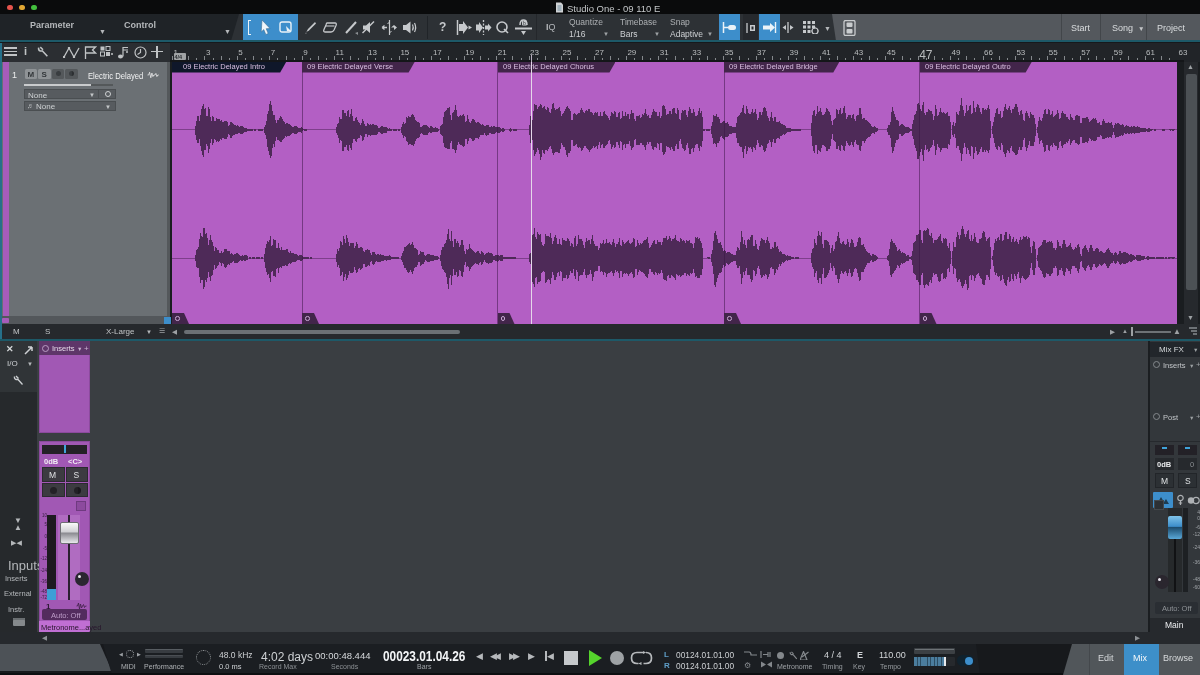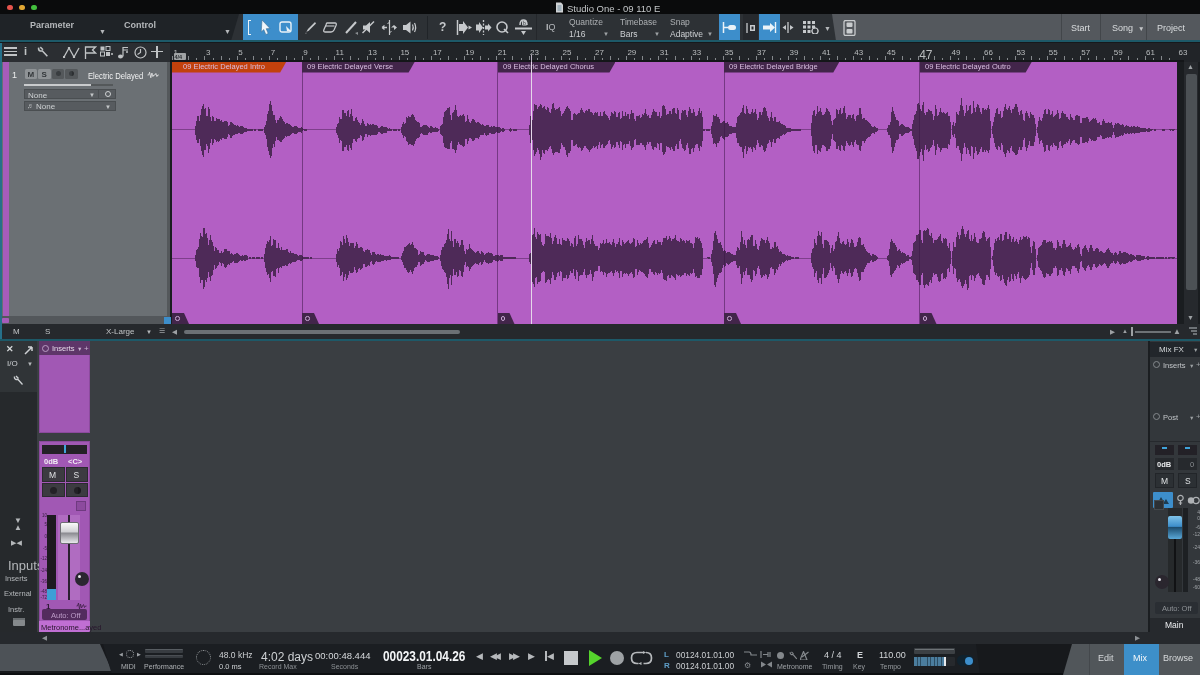--- a/index.html
+++ b/index.html
@@ -381,21 +381,21 @@
     <div class="ab" style="left:0;top:67px;width:1005px;height:1px;background:rgba(62,25,72,0.45);"></div>
     <div class="ab" style="left:0;top:195.5px;width:1005px;height:1px;background:rgba(62,25,72,0.45);"></div>
     <svg width="1005" height="262" viewBox="0 0 1005 262" style="position:absolute;left:0;top:0" shape-rendering="crispEdges">
           <polygon points="0,67.6 1,67.6 2,67.6 3,67.6 4,67.6 5,67.6 6,67.6 7,67.6 8,67.6 9,67.6 10,67.6 11,67.6 12,67.6 13,67.6 14,67.6 15,67.6 16,67.6 17,67.6 18,67.6 19,67.6 20,67.6 21,67.6 22,67.6 23,67.6 24,60.2 25,57.2 26,51.7 27,55.6 28,63.1 29,44.1 30,50.4 31,38.4 32,45.7 33,48.3 34,44.7 35,62.5 36,44.8 37,45.7 38,48.8 39,61.2 40,56.9 41,51.1 42,59.2 43,59.5 44,57.6 45,55.3 46,58.8 47,55.0 48,58.7 49,59.0 50,57.8 51,61.7 52,58.6 53,58.7 54,59.4 55,58.0 56,62.7 57,65.4 58,60.6 59,60.0 60,60.2 61,62.6 62,62.2 63,64.0 64,62.7 65,64.4 66,62.2 67,66.3 68,63.8 69,64.0 70,63.4 71,64.9 72,65.4 73,67.1 74,64.3 75,67.0 76,67.6 77,67.3 78,66.3 79,67.6 80,67.3 81,67.6 82,67.6 83,66.6 84,67.5 85,67.6 86,67.6 87,67.0 88,67.0 89,67.6 90,66.8 91,67.6 92,67.6 93,62.2 94,64.5 95,54.3 96,50.3 97,48.4 98,35.2 99,42.9 100,43.2 101,53.8 102,53.2 103,53.5 104,62.7 105,59.4 106,56.0 107,59.3 108,53.7 109,54.9 110,55.2 111,59.7 112,58.5 113,62.4 114,62.5 115,59.5 116,62.9 117,61.4 118,63.1 119,63.6 120,64.2 121,65.2 122,65.0 123,63.3 124,64.5 125,63.7 126,66.1 127,66.1 128,66.4 129,64.8 130,65.5 131,67.4 132,67.6 133,66.3 134,66.9 135,67.6 136,67.6 137,67.6 138,67.6 139,67.5 140,67.6 141,67.6 142,67.6 143,67.6 144,67.6 145,67.6 146,67.6 147,67.6 148,67.6 149,67.6 150,67.6 151,67.6 152,67.6 153,67.6 154,67.6 155,67.6 156,67.6 157,67.6 158,67.6 159,67.6 160,67.6 161,67.6 162,67.6 163,67.6 164,67.6 165,62.1 166,62.7 167,58.9 168,51.4 169,62.3 170,51.0 171,44.8 172,51.5 173,50.5 174,51.8 175,55.3 176,43.2 177,53.2 178,56.3 179,47.0 180,47.9 181,59.1 182,58.7 183,59.3 184,52.3 185,57.1 186,59.0 187,61.0 188,60.2 189,64.9 190,58.1 191,56.8 192,60.4 193,62.7 194,65.4 195,62.4 196,59.1 197,65.4 198,61.1 199,63.2 200,63.2 201,61.0 202,63.1 203,62.2 204,63.4 205,63.6 206,65.3 207,66.6 208,65.3 209,64.2 210,63.9 211,65.1 212,65.3 213,65.4 214,64.8 215,65.5 216,67.3 217,66.5 218,66.2 219,67.2 220,67.6 221,67.6 222,66.8 223,67.6 224,66.1 225,67.6 226,67.5 227,66.8 228,67.6 229,67.6 230,62.1 231,62.0 232,58.7 233,65.8 234,55.5 235,55.0 236,56.6 237,51.1 238,58.2 239,52.1 240,54.3 241,50.7 242,54.3 243,56.2 244,59.7 245,58.0 246,61.5 247,58.6 248,63.7 249,65.5 250,63.8 251,63.7 252,62.4 253,62.7 254,63.0 255,63.6 256,63.8 257,66.9 258,64.3 259,64.2 260,64.7 261,66.0 262,65.9 263,65.4 264,65.6 265,65.7 266,66.9 267,67.6 268,67.6 269,60.1 270,65.7 271,58.3 272,51.8 273,48.8 274,48.8 275,47.2 276,45.6 277,46.7 278,44.2 279,61.9 280,54.0 281,48.6 282,51.8 283,43.9 284,42.2 285,52.6 286,56.2 287,54.7 288,52.4 289,54.0 290,53.5 291,52.3 292,52.6 293,55.6 294,64.7 295,53.1 296,53.5 297,59.8 298,60.2 299,60.9 300,56.7 301,56.4 302,57.7 303,59.3 304,61.1 305,60.1 306,59.6 307,59.9 308,62.5 309,62.3 310,63.8 311,60.8 312,64.8 313,64.0 314,63.4 315,62.1 316,63.2 317,63.7 318,66.6 319,63.0 320,65.7 321,63.4 322,64.7 323,63.3 324,65.9 325,64.9 326,64.2 327,65.0 328,65.6 329,67.1 330,66.5 331,65.3 332,67.0 333,67.6 334,67.6 335,67.6 336,67.6 337,67.6 338,66.8 339,66.0 340,67.5 341,67.6 342,66.9 343,67.4 344,67.3 345,67.6 346,67.6 347,67.6 348,67.6 349,67.6 350,67.6 351,67.6 352,67.6 353,67.6 354,67.6 355,67.6 356,67.6 357,67.6 358,57.7 359,50.2 360,53.4 361,61.9 362,37.3 363,47.5 364,38.1 365,48.5 366,45.0 367,45.1 368,42.1 369,41.1 370,44.0 371,47.3 372,42.5 373,46.5 374,47.8 375,47.4 376,43.4 377,49.5 378,50.7 379,50.9 380,43.6 381,40.8 382,41.9 383,49.2 384,47.0 385,48.0 386,45.4 387,47.1 388,43.7 389,54.1 390,53.4 391,50.8 392,51.2 393,47.5 394,46.6 395,42.6 396,44.8 397,48.0 398,45.1 399,52.8 400,63.1 401,53.5 402,50.9 403,51.5 404,53.4 405,53.4 406,51.3 407,50.9 408,50.6 409,45.2 410,45.9 411,49.3 412,50.8 413,51.6 414,46.6 415,49.8 416,47.9 417,45.7 418,49.1 419,50.4 420,50.4 421,52.3 422,52.9 423,48.6 424,51.8 425,49.5 426,50.2 427,57.1 428,51.2 429,49.3 430,57.9 431,50.6 432,49.1 433,49.8 434,53.8 435,53.0 436,55.4 437,57.3 438,59.0 439,49.4 440,49.7 441,51.5 442,51.5 443,46.3 444,54.3 445,56.3 446,53.3 447,48.4 448,51.7 449,62.3 450,49.4 451,49.6 452,58.4 453,49.3 454,50.2 455,57.2 456,46.6 457,57.7 458,56.4 459,48.6 460,48.4 461,53.0 462,49.5 463,64.3 464,54.2 465,53.1 466,54.7 467,52.7 468,53.7 469,57.4 470,52.2 471,52.6 472,54.2 473,47.6 474,46.8 475,57.1 476,52.0 477,54.9 478,57.1 479,55.7 480,50.8 481,49.0 482,45.9 483,52.4 484,48.6 485,50.5 486,57.2 487,51.3 488,48.4 489,62.4 490,45.4 491,43.5 492,43.1 493,44.8 494,48.9 495,56.1 496,47.3 497,57.2 498,41.9 499,56.1 500,47.6 501,47.1 502,44.0 503,47.5 504,54.1 505,49.9 506,42.9 507,52.2 508,62.1 509,54.6 510,46.9 511,49.2 512,48.8 513,46.4 514,49.4 515,55.7 516,53.8 517,45.2 518,44.8 519,49.2 520,52.2 521,48.9 522,45.1 523,54.5 524,53.5 525,54.9 526,50.9 527,47.6 528,45.2 529,56.3 530,42.8 531,67.1 532,66.4 533,67.6 534,67.6 535,66.9 536,67.6 537,67.3 538,67.6 539,67.6 540,60.2 541,59.0 542,46.7 543,62.1 544,46.0 545,56.7 546,53.9 547,56.7 548,57.0 549,63.9 550,58.9 551,61.3 552,56.1 553,60.9 554,61.5 555,60.2 556,60.4 557,63.3 558,64.6 559,63.7 560,65.0 561,64.3 562,65.5 563,64.9 564,65.3 565,56.2 566,54.3 567,53.1 568,52.1 569,50.3 570,49.3 571,43.8 572,41.4 573,60.5 574,44.0 575,45.0 576,49.6 577,52.9 578,50.8 579,52.4 580,47.4 581,47.2 582,54.8 583,45.7 584,49.2 585,55.8 586,59.3 587,52.2 588,48.7 589,51.9 590,53.6 591,47.3 592,45.0 593,44.3 594,46.7 595,51.8 596,56.9 597,55.5 598,63.0 599,47.5 600,52.6 601,58.5 602,59.1 603,50.3 604,59.3 605,59.8 606,60.4 607,59.0 608,58.9 609,63.8 610,60.5 611,64.3 612,62.3 613,63.4 614,65.0 615,66.1 616,65.6 617,65.9 618,65.7 619,66.9 620,66.4 621,67.6 622,66.7 623,67.4 624,66.4 625,67.1 626,67.5 627,67.1 628,67.0 629,67.6 630,67.6 631,67.6 632,67.6 633,67.6 634,67.6 635,67.6 636,67.6 637,67.6 638,67.6 639,67.6 640,54.2 641,51.6 642,47.2 643,47.9 644,60.8 645,43.3 646,45.2 647,54.3 648,44.4 649,48.2 650,52.0 651,53.4 652,53.1 653,50.7 654,48.8 655,43.7 656,49.9 657,47.8 658,51.3 659,53.7 660,64.2 661,62.0 662,54.4 663,60.2 664,51.3 665,43.4 666,52.0 667,52.5 668,43.0 669,48.4 670,55.4 671,46.9 672,45.3 673,43.6 674,57.4 675,56.6 676,53.0 677,54.0 678,51.5 679,54.7 680,57.9 681,49.2 682,55.0 683,59.5 684,57.8 685,49.4 686,56.2 687,49.3 688,43.0 689,48.2 690,55.5 691,59.1 692,53.0 693,58.5 694,56.9 695,58.5 696,60.1 697,60.5 698,61.7 699,63.1 700,64.6 701,65.5 702,64.5 703,64.4 704,66.2 705,65.4 706,67.6 707,67.6 708,67.6 709,67.6 710,67.6 711,67.6 712,67.6 713,67.6 714,67.6 715,67.6 716,63.5 717,62.3 718,64.0 719,56.6 720,43.1 721,47.0 722,51.1 723,52.8 724,57.2 725,59.0 726,56.6 727,61.9 728,65.4 729,61.4 730,62.4 731,61.9 732,64.2 733,63.9 734,65.7 735,65.3 736,64.4 737,65.9 738,66.6 739,67.4 740,65.9 741,58.8 742,58.0 743,48.8 744,54.3 745,44.3 746,40.7 747,41.8 748,44.4 749,49.0 750,48.0 751,38.6 752,41.3 753,60.9 754,45.7 755,53.2 756,47.9 757,46.1 758,50.0 759,48.7 760,49.5 761,54.2 762,62.1 763,45.0 764,41.2 765,51.9 766,55.7 767,50.2 768,48.9 769,43.4 770,55.5 771,46.6 772,54.1 773,48.8 774,55.2 775,46.3 776,53.9 777,55.1 778,52.1 779,67.6 780,67.6 781,57.7 782,62.9 783,64.7 784,57.0 785,43.1 786,60.6 787,46.0 788,51.3 789,34.6 790,38.3 791,50.2 792,45.6 793,61.1 794,40.8 795,45.5 796,52.6 797,43.6 798,44.5 799,41.0 800,62.9 801,40.0 802,37.1 803,54.2 804,45.5 805,45.1 806,39.6 807,46.1 808,46.3 809,53.4 810,49.8 811,41.5 812,50.7 813,46.0 814,48.0 815,48.6 816,43.8 817,43.1 818,51.1 819,67.6 820,67.6 821,60.9 822,58.9 823,51.3 824,51.3 825,42.5 826,49.6 827,53.7 828,49.5 829,49.1 830,62.1 831,47.6 832,49.6 833,40.7 834,44.1 835,49.2 836,47.0 837,45.5 838,41.9 839,54.1 840,47.3 841,46.9 842,47.5 843,42.8 844,42.0 845,42.5 846,46.9 847,52.1 848,53.2 849,45.0 850,51.2 851,52.7 852,62.4 853,56.0 854,47.0 855,51.4 856,51.4 857,56.6 858,55.6 859,45.1 860,58.2 861,48.0 862,56.9 863,55.6 864,67.6 865,67.6 866,63.0 867,55.6 868,54.3 869,62.4 870,55.6 871,55.8 872,48.8 873,48.0 874,46.6 875,57.5 876,47.7 877,46.5 878,49.5 879,57.3 880,47.5 881,50.7 882,58.4 883,50.2 884,54.9 885,48.5 886,48.3 887,54.7 888,58.6 889,53.6 890,48.8 891,48.3 892,53.3 893,51.4 894,52.1 895,57.2 896,52.6 897,62.1 898,54.9 899,50.2 900,59.5 901,52.0 902,62.7 903,53.8 904,53.3 905,52.1 906,54.2 907,53.8 908,53.7 909,67.6 910,55.4 911,56.8 912,55.6 913,55.8 914,56.1 915,54.3 916,54.9 917,58.5 918,62.0 919,56.9 920,58.7 921,55.6 922,57.3 923,56.4 924,55.6 925,59.9 926,62.2 927,60.6 928,59.4 929,65.8 930,59.6 931,58.3 932,56.6 933,61.1 934,60.2 935,62.2 936,60.4 937,59.1 938,62.6 939,58.7 940,60.4 941,65.9 942,66.3 943,60.5 944,61.1 945,62.5 946,60.4 947,62.4 948,61.8 949,64.2 950,62.5 951,61.2 952,64.0 953,66.3 954,62.5 955,64.0 956,64.8 957,64.0 958,65.3 959,64.0 960,64.8 961,65.3 962,63.7 963,64.9 964,64.8 965,65.1 966,63.9 967,65.9 968,64.9 969,66.3 970,66.6 971,65.9 972,66.5 973,66.1 974,66.9 975,66.4 976,66.7 977,66.3 978,66.6 979,67.0 980,67.4 981,67.6 982,67.6 983,67.0 984,67.6 985,67.6 986,67.6 987,67.6 988,67.6 989,67.6 990,67.5 991,67.3 992,67.3 993,67.5 994,67.6 995,67.6 996,67.6 997,67.6 998,67.4 999,67.4 1000,67.6 1001,66.4 1002,67.3 1003,67.6 1004,67.6 1005,67.6 1005,68.4 1004,68.4 1003,68.4 1002,68.6 1001,69.7 1000,68.4 999,68.5 998,68.6 997,68.4 996,68.4 995,68.4 994,68.4 993,68.5 992,68.6 991,68.7 990,68.5 989,68.4 988,68.4 987,68.4 986,68.4 985,68.4 984,68.4 983,69.0 982,68.4 981,68.4 980,68.6 979,69.0 978,69.5 977,69.5 976,69.5 975,69.6 974,69.0 973,70.2 972,69.6 971,70.2 970,69.4 969,69.7 968,71.2 967,70.5 966,72.0 965,70.8 964,71.1 963,71.5 962,72.3 961,70.6 960,71.2 959,72.1 958,70.9 957,72.2 956,71.2 955,71.6 954,73.3 953,69.8 952,72.2 951,74.7 950,72.8 949,72.5 948,74.7 947,73.7 946,75.7 945,73.6 944,76.0 943,75.5 942,69.8 941,69.8 940,76.0 939,76.1 938,73.3 937,76.2 936,75.2 935,74.5 934,76.5 933,75.4 932,77.8 931,76.4 930,76.9 929,70.6 928,75.9 927,75.1 926,74.4 925,75.8 924,79.6 923,78.4 922,79.1 921,78.6 920,77.5 919,80.6 918,74.1 917,78.6 916,80.4 915,81.2 914,79.6 913,80.4 912,80.9 911,80.6 910,81.2 909,68.4 908,81.4 907,82.9 906,83.4 905,81.5 904,81.2 903,81.8 902,73.2 901,82.2 900,76.1 899,85.6 898,80.7 897,73.6 896,83.7 895,77.7 894,82.9 893,81.8 892,81.4 891,84.4 890,86.9 889,80.3 888,78.1 887,82.8 886,88.9 885,86.2 884,81.7 883,87.2 882,78.4 881,84.2 880,86.2 879,78.8 878,88.7 877,88.7 876,87.3 875,78.1 874,88.3 873,90.5 872,89.7 871,79.6 870,81.5 869,73.4 868,84.1 867,79.7 866,72.6 865,68.4 864,68.4 863,79.1 862,80.2 861,89.0 860,79.5 859,88.6 858,79.2 857,79.1 856,86.8 855,85.2 854,92.3 853,78.6 852,74.0 851,82.7 850,86.6 849,90.4 848,85.0 847,84.2 846,91.3 845,93.1 844,93.8 843,93.1 842,89.3 841,90.8 840,87.0 839,80.6 838,90.7 837,90.5 836,87.5 835,87.9 834,93.8 833,95.3 832,87.9 831,91.5 830,73.6 829,88.1 828,87.1 827,83.3 826,85.6 825,90.4 824,84.4 823,85.1 822,77.2 821,75.3 820,68.4 819,68.4 818,84.8 817,91.5 816,91.0 815,87.5 814,89.4 813,90.8 812,85.1 811,94.5 810,86.0 809,84.6 808,89.3 807,90.3 806,94.4 805,91.2 804,86.5 803,82.7 802,99.6 801,95.2 800,73.7 799,95.1 798,92.0 797,92.0 796,83.1 795,89.6 794,95.0 793,74.7 792,88.1 791,84.4 790,100.9 789,96.7 788,84.4 787,92.2 786,75.7 785,91.9 784,79.2 783,71.9 782,72.8 781,77.0 780,68.4 779,68.4 778,86.1 777,80.6 776,83.2 775,90.0 774,82.8 773,89.9 772,81.8 771,89.5 770,81.7 769,94.9 768,84.3 767,87.5 766,82.2 765,81.9 764,93.7 763,93.2 762,74.5 761,82.1 760,83.8 759,85.5 758,86.1 757,91.7 756,87.9 755,85.1 754,90.6 753,76.0 752,100.0 751,98.4 750,86.9 749,86.6 748,92.9 747,94.5 746,99.6 745,94.4 744,82.9 743,89.0 742,76.8 741,78.0 740,70.3 739,68.7 738,69.5 737,70.1 736,71.3 735,70.7 734,70.6 733,71.9 732,71.6 731,73.8 730,73.5 729,74.5 728,70.2 727,74.5 726,78.5 725,77.9 724,78.0 723,83.5 722,87.3 721,91.1 720,91.5 719,79.2 718,72.3 717,73.9 716,72.3 715,68.4 714,68.4 713,68.4 712,68.4 711,68.4 710,68.4 709,68.4 708,68.4 707,68.4 706,68.4 705,70.3 704,69.7 703,71.3 702,71.9 701,70.6 700,71.4 699,73.5 698,74.0 697,75.1 696,75.3 695,76.4 694,78.6 693,79.3 692,82.1 691,76.0 690,81.4 689,86.7 688,90.8 687,86.1 686,80.3 685,85.8 684,78.3 683,77.1 682,82.7 681,86.7 680,79.1 679,80.9 678,85.0 677,82.7 676,82.6 675,79.2 674,79.7 673,88.5 672,88.5 671,87.3 670,81.0 669,85.4 668,93.3 667,83.2 666,84.3 665,90.2 664,84.6 663,75.7 662,82.6 661,73.5 660,71.4 659,82.0 658,85.5 657,87.9 656,86.8 655,91.7 654,86.3 653,82.9 652,84.4 651,81.4 650,84.4 649,87.0 648,93.5 647,83.6 646,92.7 645,90.7 644,75.3 643,91.8 642,90.3 641,86.9 640,80.3 639,68.4 638,68.4 637,68.4 636,68.4 635,68.4 634,68.4 633,68.4 632,68.4 631,68.4 630,68.4 629,68.4 628,69.1 627,68.9 626,68.5 625,68.7 624,69.7 623,68.5 622,69.2 621,68.4 620,69.6 619,69.1 618,70.5 617,70.1 616,70.3 615,70.1 614,71.2 613,73.2 612,73.4 611,71.4 610,75.5 609,72.4 608,76.5 607,76.9 606,75.7 605,76.9 604,78.1 603,83.9 602,77.0 601,76.3 600,84.3 599,86.4 598,73.2 597,82.8 596,78.6 595,84.5 594,87.5 593,90.8 592,88.2 591,87.1 590,81.5 589,84.4 588,84.8 587,85.1 586,76.2 585,79.5 584,85.8 583,90.8 582,80.8 581,90.0 580,89.4 579,84.5 578,86.3 577,85.0 576,85.4 575,93.1 574,91.6 573,75.9 572,97.4 571,94.4 570,85.5 569,85.1 568,84.8 567,82.2 566,80.7 565,81.7 564,70.7 563,71.1 562,70.7 561,71.9 560,71.1 559,72.6 558,71.4 557,73.4 556,74.7 555,75.6 554,74.3 553,75.9 552,79.4 551,74.6 550,77.0 549,71.9 548,77.8 547,80.5 546,81.3 545,80.2 544,90.0 543,74.1 542,87.3 541,76.5 540,75.8 539,68.4 538,68.4 537,68.7 536,68.4 535,69.2 534,68.4 533,68.4 532,69.4 531,69.0 530,90.0 529,79.6 528,88.6 527,89.1 526,83.4 525,80.0 524,83.6 523,81.6 522,91.2 521,87.9 520,83.6 519,90.5 518,93.6 517,89.4 516,82.5 515,79.8 514,86.1 513,89.8 512,88.2 511,86.2 510,85.5 509,79.4 508,73.8 507,83.6 506,90.9 505,83.5 504,81.4 503,87.5 502,90.1 501,86.9 500,87.9 499,82.0 498,94.2 497,78.5 496,91.1 495,79.6 494,87.7 493,92.0 492,92.6 491,92.5 490,87.4 489,73.3 488,88.8 487,86.6 486,77.9 485,85.1 484,87.9 483,82.5 482,88.6 481,87.7 480,87.2 479,80.1 478,79.4 477,81.1 476,82.9 475,77.8 474,87.9 473,87.5 472,83.4 471,82.5 470,83.7 469,78.7 468,82.5 467,84.2 466,82.0 465,84.2 464,81.4 463,71.8 462,85.5 461,84.2 460,88.7 459,86.8 458,81.3 457,76.9 456,86.6 455,78.2 454,85.4 453,86.2 452,77.4 451,89.7 450,86.4 449,73.2 448,85.6 447,86.7 446,80.3 445,79.5 444,81.1 443,88.7 442,82.4 441,83.0 440,86.3 439,87.0 438,77.4 437,78.0 436,81.0 435,83.0 434,83.5 433,84.8 432,87.4 431,85.5 430,77.6 429,88.2 428,83.0 427,77.6 426,87.7 425,86.8 424,81.6 423,88.8 422,82.8 421,85.1 420,87.4 419,86.3 418,89.8 417,89.4 416,87.5 415,86.1 414,86.8 413,82.0 412,85.3 411,86.9 410,89.2 409,88.3 408,84.0 407,85.1 406,87.2 405,82.1 404,82.1 403,83.2 402,84.8 401,83.8 400,72.6 399,84.3 398,93.4 397,88.5 396,93.5 395,96.7 394,89.8 393,85.7 392,85.3 391,84.9 390,81.1 389,81.8 388,91.8 387,89.6 386,92.1 385,88.5 384,90.6 383,88.5 382,93.2 381,92.0 380,90.7 379,82.9 378,85.1 377,84.8 376,89.9 375,87.9 374,88.2 373,87.0 372,96.9 371,85.6 370,90.8 369,99.0 368,96.5 367,88.5 366,88.4 365,84.1 364,96.8 363,87.2 362,100.7 361,74.5 360,81.6 359,84.3 358,78.3 357,68.4 356,68.4 355,68.4 354,68.4 353,68.4 352,68.4 351,68.4 350,68.4 349,68.4 348,68.4 347,68.4 346,68.4 345,68.4 344,68.7 343,68.6 342,69.1 341,68.4 340,68.5 339,69.8 338,69.3 337,68.4 336,68.4 335,68.4 334,68.4 333,68.4 332,69.0 331,71.0 330,69.6 329,69.0 328,70.3 327,71.2 326,71.8 325,71.0 324,70.0 323,72.7 322,71.4 321,72.5 320,70.6 319,72.8 318,69.2 317,72.6 316,72.5 315,74.2 314,73.4 313,71.7 312,71.3 311,74.3 310,72.3 309,73.8 308,73.1 307,77.4 306,77.1 305,75.1 304,76.3 303,76.2 302,79.2 301,79.1 300,78.9 299,75.6 298,77.1 297,74.9 296,82.4 295,81.1 294,71.8 293,81.6 292,85.6 291,84.9 290,83.4 289,83.5 288,82.3 287,80.9 286,80.0 285,86.1 284,89.8 283,91.4 282,84.1 281,90.0 280,83.5 279,73.6 278,88.5 277,86.2 276,88.8 275,85.7 274,86.6 273,85.7 272,83.5 271,78.0 270,70.4 269,75.7 268,68.4 267,68.4 266,69.1 265,70.1 264,70.2 263,70.6 262,70.1 261,69.7 260,71.1 259,71.5 258,71.1 257,69.2 256,72.7 255,72.5 254,72.9 253,73.1 252,73.0 251,72.3 250,72.0 249,70.4 248,72.9 247,77.0 246,75.1 245,77.6 244,77.4 243,80.3 242,83.0 241,84.4 240,80.7 239,86.1 238,78.7 237,84.9 236,80.4 235,79.2 234,79.6 233,70.3 232,78.4 231,73.9 230,73.1 229,68.4 228,68.4 227,69.3 226,68.5 225,68.4 224,70.0 223,68.4 222,69.2 221,68.4 220,68.4 219,68.9 218,69.6 217,69.4 216,68.6 215,70.4 214,71.6 213,70.5 212,70.7 211,71.0 210,72.6 209,71.6 208,70.8 207,69.4 206,70.7 205,72.5 204,72.6 203,74.4 202,72.3 201,73.9 200,72.6 199,72.7 198,75.1 197,70.4 196,76.5 195,73.3 194,70.9 193,73.3 192,77.0 191,79.9 190,77.2 189,71.0 188,75.3 187,75.9 186,76.5 185,78.1 184,82.0 183,75.5 182,78.3 181,76.7 180,86.3 179,90.6 178,80.6 177,85.1 176,93.5 175,82.8 174,84.2 173,85.5 172,84.6 171,93.6 170,84.6 169,73.6 168,82.9 167,78.4 166,73.1 165,73.6 164,68.4 163,68.4 162,68.4 161,68.4 160,68.4 159,68.4 158,68.4 157,68.4 156,68.4 155,68.4 154,68.4 153,68.4 152,68.4 151,68.4 150,68.4 149,68.4 148,68.4 147,68.4 146,68.4 145,68.4 144,68.4 143,68.4 142,68.4 141,68.4 140,68.4 139,68.5 138,68.4 137,68.4 136,68.4 135,68.4 134,69.1 133,69.8 132,68.4 131,68.6 130,70.3 129,71.3 128,69.6 127,70.0 126,69.9 125,72.3 124,71.5 123,72.4 122,70.9 121,70.8 120,71.8 119,72.4 118,73.2 117,75.0 116,72.3 115,76.2 114,73.7 113,74.2 112,77.3 111,76.0 110,80.5 109,79.4 108,81.3 107,76.9 106,78.8 105,76.3 104,73.4 103,85.4 102,83.8 101,80.3 100,91.9 99,95.6 98,96.4 97,89.9 96,88.0 95,81.7 94,71.7 93,73.5 92,68.4 91,68.4 90,69.1 89,68.4 88,69.0 87,69.1 86,68.4 85,68.4 84,68.5 83,69.3 82,68.4 81,68.4 80,68.7 79,68.4 78,69.7 77,68.8 76,68.4 75,68.9 74,71.3 73,68.8 72,70.4 71,71.5 70,72.5 69,72.1 68,72.6 67,69.6 66,73.2 65,71.6 64,72.8 63,71.9 62,73.3 61,73.2 60,75.7 59,75.4 58,76.3 57,70.6 56,73.0 55,77.1 54,76.5 53,77.2 52,76.8 51,74.4 50,78.3 49,77.7 48,76.8 47,81.0 46,78.1 45,80.8 44,79.3 43,76.8 42,76.7 41,85.9 40,79.9 39,75.0 38,86.8 37,88.0 36,94.4 35,73.8 34,90.7 33,86.0 32,89.7 31,100.5 30,84.7 29,94.4 28,73.8 27,79.5 26,82.2 25,79.7 24,76.5 23,68.4 22,68.4 21,68.4 20,68.4 19,68.4 18,68.4 17,68.4 16,68.4 15,68.4 14,68.4 13,68.4 12,68.4 11,68.4 10,68.4 9,68.4 8,68.4 7,68.4 6,68.4 5,68.4 4,68.4 3,68.4 2,68.4 1,68.4 0,68.4" fill="#4e2a58"></polygon>
           <polygon points="0,195.6 1,195.6 2,195.6 3,195.6 4,195.6 5,195.6 6,195.6 7,195.6 8,195.6 9,195.6 10,195.6 11,195.6 12,195.6 13,195.6 14,195.6 15,195.6 16,195.6 17,195.6 18,195.6 19,195.6 20,195.6 21,195.6 22,195.6 23,195.6 24,190.7 25,185.3 26,187.9 27,182.5 28,170.9 29,170.9 30,177.8 31,171.4 32,161.2 33,170.3 34,174.4 35,168.6 36,182.6 37,183.0 38,173.3 39,171.8 40,183.4 41,176.0 42,192.3 43,185.3 44,185.2 45,187.6 46,188.0 47,188.9 48,193.8 49,188.7 50,188.7 51,193.0 52,187.9 53,186.9 54,186.3 55,187.7 56,191.2 57,187.5 58,191.4 59,192.1 60,189.4 61,194.0 62,192.6 63,190.6 64,192.8 65,190.2 66,192.2 67,191.9 68,193.3 69,195.1 70,192.1 71,194.7 72,193.0 73,192.2 74,194.0 75,192.7 76,195.6 77,195.6 78,194.4 79,195.6 80,195.6 81,194.9 82,195.3 83,195.6 84,195.6 85,194.5 86,195.6 87,194.0 88,195.6 89,195.6 90,195.3 91,195.6 92,195.6 93,188.8 94,182.9 95,181.4 96,176.0 97,183.1 98,172.0 99,176.9 100,190.1 101,175.1 102,179.5 103,177.0 104,179.1 105,192.3 106,180.1 107,181.8 108,189.5 109,185.6 110,185.1 111,190.0 112,185.2 113,189.8 114,187.1 115,186.1 116,188.8 117,191.9 118,189.4 119,189.5 120,192.1 121,190.2 122,192.4 123,191.8 124,191.9 125,192.8 126,194.1 127,193.8 128,193.2 129,193.6 130,193.3 131,194.4 132,194.9 133,195.6 134,195.2 135,195.6 136,195.3 137,195.5 138,195.6 139,194.7 140,195.6 141,195.6 142,195.6 143,195.6 144,195.6 145,195.6 146,195.6 147,195.6 148,195.6 149,195.6 150,195.6 151,195.6 152,195.6 153,195.6 154,195.6 155,195.6 156,195.6 157,195.6 158,195.6 159,195.6 160,195.6 161,195.6 162,195.6 163,195.6 164,195.6 165,188.3 166,186.0 167,192.8 168,180.2 169,177.6 170,183.3 171,183.5 172,165.6 173,188.8 174,172.6 175,174.4 176,177.7 177,182.6 178,185.1 179,177.5 180,184.5 181,176.8 182,185.1 183,186.9 184,180.2 185,179.8 186,183.7 187,187.5 188,184.3 189,184.8 190,186.0 191,185.2 192,193.7 193,186.5 194,189.3 195,186.7 196,188.2 197,187.9 198,187.9 199,194.7 200,191.1 201,189.6 202,189.9 203,190.8 204,193.0 205,193.3 206,191.0 207,193.4 208,191.7 209,193.3 210,192.9 211,192.3 212,193.0 213,195.2 214,192.7 215,194.4 216,193.9 217,193.8 218,193.2 219,195.3 220,195.1 221,194.5 222,195.3 223,194.6 224,194.5 225,195.6 226,195.0 227,195.6 228,195.6 229,195.6 230,192.0 231,190.6 232,187.2 233,183.1 234,187.0 235,182.0 236,184.3 237,179.0 238,182.2 239,183.9 240,180.7 241,180.2 242,186.0 243,185.5 244,187.1 245,186.3 246,190.6 247,194.4 248,189.5 249,188.9 250,191.5 251,189.3 252,191.2 253,194.4 254,193.4 255,193.2 256,191.6 257,192.0 258,192.5 259,193.0 260,192.5 261,192.5 262,193.8 263,193.9 264,193.9 265,194.1 266,194.1 267,195.6 268,195.6 269,191.1 270,185.0 271,185.6 272,185.1 273,178.3 274,183.1 275,173.5 276,169.6 277,165.4 278,188.7 279,168.9 280,169.7 281,187.4 282,182.9 283,171.8 284,182.1 285,179.7 286,177.5 287,184.4 288,186.0 289,179.2 290,176.0 291,179.8 292,186.3 293,192.2 294,191.8 295,182.9 296,192.7 297,180.7 298,184.1 299,187.2 300,186.9 301,189.2 302,189.3 303,190.4 304,192.5 305,187.1 306,191.1 307,187.8 308,194.3 309,189.0 310,188.4 311,191.1 312,191.5 313,194.8 314,190.1 315,192.7 316,190.0 317,189.9 318,191.3 319,191.4 320,191.1 321,192.5 322,194.6 323,193.7 324,192.9 325,192.6 326,192.5 327,194.3 328,192.8 329,193.7 330,193.1 331,193.7 332,195.6 333,195.1 334,195.3 335,194.5 336,195.6 337,194.9 338,195.6 339,195.1 340,194.7 341,194.8 342,194.9 343,194.9 344,195.6 345,195.6 346,195.6 347,195.6 348,195.6 349,195.6 350,195.6 351,195.6 352,195.6 353,195.6 354,195.6 355,195.6 356,195.6 357,195.6 358,188.6 359,192.4 360,173.1 361,173.5 362,170.4 363,162.6 364,186.4 365,168.0 366,172.1 367,172.6 368,174.4 369,170.5 370,189.0 371,177.6 372,191.1 373,173.8 374,170.9 375,176.4 376,171.7 377,176.5 378,172.9 379,168.4 380,182.9 381,181.4 382,176.0 383,173.8 384,172.6 385,178.8 386,184.6 387,179.6 388,175.0 389,188.0 390,178.5 391,173.1 392,182.6 393,174.2 394,183.1 395,175.0 396,176.3 397,177.7 398,179.5 399,188.4 400,174.7 401,188.1 402,181.4 403,170.9 404,177.2 405,190.8 406,173.7 407,171.6 408,182.8 409,172.2 410,181.8 411,176.4 412,188.9 413,183.4 414,177.0 415,175.8 416,182.2 417,174.5 418,180.6 419,183.0 420,171.8 421,174.9 422,182.5 423,181.4 424,185.9 425,182.1 426,185.1 427,190.4 428,182.2 429,179.6 430,184.1 431,177.3 432,178.9 433,185.2 434,176.7 435,177.1 436,183.8 437,178.3 438,180.8 439,182.5 440,182.8 441,176.5 442,177.0 443,185.4 444,183.8 445,179.6 446,185.2 447,175.9 448,175.4 449,190.5 450,177.0 451,179.7 452,180.2 453,183.4 454,179.5 455,180.4 456,177.4 457,177.9 458,183.7 459,180.3 460,182.5 461,176.7 462,175.3 463,177.8 464,192.3 465,177.0 466,178.4 467,183.0 468,183.4 469,179.6 470,183.5 471,179.3 472,179.4 473,177.4 474,177.7 475,175.6 476,174.4 477,186.8 478,185.5 479,185.2 480,180.5 481,182.0 482,175.5 483,180.9 484,182.8 485,180.9 486,174.7 487,184.8 488,176.1 489,183.8 490,183.0 491,178.1 492,173.9 493,178.9 494,172.4 495,175.2 496,181.2 497,173.3 498,175.6 499,175.9 500,181.8 501,172.7 502,180.8 503,172.2 504,173.5 505,183.1 506,175.4 507,182.2 508,178.0 509,175.0 510,178.5 511,180.1 512,176.3 513,180.8 514,181.8 515,174.1 516,183.8 517,175.1 518,180.2 519,181.0 520,180.0 521,183.6 522,189.2 523,172.8 524,177.9 525,173.9 526,176.3 527,178.5 528,173.7 529,184.7 530,176.4 531,195.6 532,195.5 533,195.6 534,195.6 535,195.6 536,195.4 537,194.4 538,195.6 539,195.6 540,189.0 541,186.5 542,172.4 543,169.5 544,169.0 545,176.1 546,177.2 547,184.1 548,177.9 549,183.0 550,182.6 551,189.8 552,188.8 553,187.1 554,189.9 555,191.9 556,188.4 557,190.7 558,190.3 559,192.1 560,192.2 561,192.3 562,193.5 563,192.4 564,193.3 565,184.2 566,185.6 567,186.4 568,190.3 569,169.4 570,168.1 571,181.8 572,182.2 573,173.9 574,191.5 575,181.3 576,174.4 577,180.2 578,175.9 579,174.7 580,172.0 581,174.5 582,192.4 583,175.9 584,181.0 585,182.2 586,191.6 587,185.3 588,183.3 589,174.7 590,176.8 591,177.3 592,178.4 593,178.4 594,183.1 595,172.5 596,177.2 597,180.9 598,182.0 599,191.1 600,183.1 601,187.5 602,184.9 603,174.8 604,185.0 605,184.2 606,184.0 607,189.8 608,189.6 609,187.5 610,191.9 611,192.1 612,191.3 613,192.7 614,193.8 615,193.4 616,193.4 617,194.2 618,193.5 619,194.5 620,194.9 621,195.3 622,195.6 623,195.6 624,194.6 625,195.1 626,195.0 627,195.6 628,195.6 629,195.6 630,195.6 631,195.6 632,195.6 633,195.6 634,195.6 635,195.6 636,195.6 637,195.6 638,195.6 639,195.6 640,187.4 641,186.9 642,184.6 643,170.1 644,191.0 645,174.9 646,172.8 647,165.6 648,180.0 649,167.5 650,173.1 651,191.2 652,181.1 653,174.2 654,181.4 655,174.9 656,184.0 657,175.8 658,190.4 659,191.7 660,179.8 661,186.0 662,191.7 663,183.0 664,176.5 665,182.0 666,167.1 667,172.5 668,179.3 669,182.0 670,182.9 671,177.1 672,181.3 673,182.8 674,182.7 675,181.2 676,173.8 677,185.6 678,184.6 679,176.5 680,176.8 681,178.7 682,184.0 683,186.8 684,183.5 685,183.8 686,175.4 687,177.3 688,173.6 689,177.7 690,187.3 691,178.9 692,185.1 693,185.0 694,188.9 695,189.7 696,191.2 697,190.9 698,190.6 699,195.0 700,192.5 701,191.1 702,193.7 703,192.8 704,193.9 705,193.6 706,195.6 707,195.6 708,195.6 709,195.6 710,195.6 711,195.6 712,195.6 713,195.6 714,195.6 715,195.6 716,192.3 717,193.3 718,180.6 719,178.8 720,175.6 721,182.9 722,179.2 723,183.7 724,181.5 725,187.9 726,189.4 727,186.6 728,187.3 729,191.3 730,190.8 731,189.5 732,192.0 733,190.5 734,193.2 735,193.9 736,192.1 737,194.4 738,195.3 739,193.8 740,194.6 741,182.7 742,178.5 743,181.7 744,176.6 745,169.7 746,176.9 747,166.9 748,169.7 749,166.3 750,189.5 751,171.8 752,167.1 753,168.2 754,169.9 755,166.0 756,165.9 757,167.6 758,178.1 759,170.5 760,171.1 761,180.6 762,180.8 763,175.7 764,180.3 765,176.1 766,178.8 767,171.1 768,176.0 769,168.6 770,188.7 771,174.1 772,178.0 773,176.4 774,176.2 775,177.0 776,190.4 777,181.1 778,181.9 779,195.6 780,195.6 781,183.0 782,177.8 783,192.5 784,177.0 785,174.0 786,166.7 787,178.9 788,174.6 789,171.0 790,163.3 791,164.6 792,168.4 793,174.7 794,175.3 795,168.4 796,169.4 797,166.0 798,187.8 799,170.6 800,176.0 801,181.6 802,171.8 803,170.2 804,180.2 805,179.9 806,183.0 807,179.4 808,174.6 809,179.3 810,173.3 811,167.9 812,170.6 813,169.3 814,180.4 815,177.2 816,176.5 817,175.3 818,174.4 819,195.6 820,195.6 821,192.1 822,183.1 823,179.1 824,175.5 825,182.9 826,168.5 827,181.8 828,173.8 829,169.6 830,175.4 831,183.3 832,172.3 833,173.4 834,166.6 835,174.2 836,179.0 837,175.7 838,167.9 839,179.4 840,181.5 841,173.3 842,176.1 843,184.1 844,174.8 845,178.2 846,181.6 847,182.3 848,174.4 849,175.2 850,181.1 851,172.1 852,176.0 853,174.8 854,174.8 855,174.0 856,179.5 857,171.4 858,181.1 859,189.1 860,192.3 861,176.4 862,182.0 863,178.4 864,195.6 865,195.6 866,189.8 867,182.6 868,186.9 869,180.8 870,185.7 871,175.5 872,179.7 873,175.6 874,179.9 875,182.2 876,177.9 877,181.4 878,176.3 879,182.8 880,175.8 881,185.3 882,186.2 883,185.9 884,190.5 885,180.6 886,175.7 887,184.9 888,182.3 889,185.3 890,186.7 891,176.8 892,179.1 893,177.9 894,185.9 895,185.0 896,184.0 897,184.2 898,182.6 899,179.3 900,191.0 901,182.9 902,192.2 903,182.6 904,187.4 905,184.3 906,181.8 907,182.3 908,188.1 909,195.6 910,191.5 911,182.8 912,188.2 913,180.3 914,185.5 915,186.9 916,189.6 917,189.5 918,182.9 919,183.6 920,183.4 921,189.2 922,189.4 923,189.1 924,184.4 925,187.4 926,184.3 927,190.3 928,189.0 929,189.2 930,188.5 931,190.9 932,191.1 933,190.8 934,190.1 935,186.9 936,186.2 937,186.1 938,190.1 939,190.7 940,190.5 941,190.6 942,194.4 943,188.1 944,192.0 945,190.4 946,194.7 947,188.8 948,188.9 949,189.8 950,191.4 951,189.8 952,190.4 953,189.9 954,191.0 955,191.8 956,190.6 957,192.8 958,192.8 959,190.6 960,192.8 961,193.3 962,193.4 963,194.7 964,195.1 965,191.9 966,193.2 967,193.5 968,192.4 969,193.8 970,193.5 971,194.6 972,193.5 973,195.5 974,195.5 975,194.1 976,194.4 977,194.6 978,194.6 979,195.0 980,194.8 981,195.6 982,195.3 983,195.6 984,195.6 985,195.2 986,194.3 987,195.6 988,194.5 989,195.0 990,194.2 991,195.0 992,195.6 993,195.6 994,194.5 995,195.6 996,195.6 997,195.1 998,195.6 999,195.4 1000,195.6 1001,194.6 1002,195.4 1003,195.6 1004,195.6 1005,195.6 1005,196.4 1004,196.4 1003,196.4 1002,196.6 1001,197.4 1000,196.4 999,196.6 998,196.4 997,196.8 996,196.4 995,196.4 994,197.6 993,196.4 992,196.4 991,197.0 990,197.9 989,197.0 988,197.4 987,196.4 986,197.8 985,196.8 984,196.4 983,196.4 982,196.7 981,196.4 980,197.1 979,197.0 978,197.4 977,197.5 976,197.5 975,197.9 974,196.5 973,196.5 972,198.4 971,197.5 970,198.8 969,198.1 968,199.1 967,198.7 966,199.0 965,199.8 964,196.9 963,197.3 962,198.3 961,198.6 960,199.5 959,201.4 958,198.9 957,199.3 956,201.6 955,200.4 954,201.1 953,202.2 952,202.7 951,201.9 950,200.3 949,203.1 948,202.7 947,202.3 946,197.4 945,201.4 944,199.9 943,204.2 942,197.6 941,200.5 940,201.3 939,201.0 938,202.5 937,206.0 936,205.2 935,206.1 934,201.9 933,201.3 932,201.7 931,201.8 930,204.6 929,203.1 928,202.8 927,201.8 926,206.7 925,203.9 924,207.9 923,201.9 922,201.7 921,202.7 920,207.0 919,208.4 918,207.4 917,203.3 916,203.0 915,205.9 914,207.0 913,211.7 912,203.9 911,209.2 910,200.8 909,196.4 908,204.5 907,209.9 906,211.5 905,207.5 904,205.0 903,207.4 902,200.2 901,207.9 900,200.3 899,213.9 898,209.4 897,209.0 896,208.7 895,206.1 894,206.0 893,213.9 892,213.2 891,213.2 890,205.4 889,207.5 888,208.0 887,208.3 886,217.0 885,210.3 884,201.2 883,206.4 882,205.4 881,207.6 880,214.0 879,209.9 878,217.4 877,210.0 876,214.1 875,209.6 874,211.6 873,219.2 872,213.6 871,217.2 870,206.7 869,211.2 868,203.8 867,208.2 866,202.3 865,196.4 864,196.4 863,216.1 862,210.5 861,216.3 860,199.8 859,201.8 858,209.9 857,216.7 856,213.6 855,218.2 854,216.5 853,219.2 852,215.4 851,216.2 850,211.1 849,220.4 848,221.7 847,210.4 846,210.3 845,213.6 844,219.9 843,207.7 842,216.7 841,221.6 840,211.8 839,212.6 838,225.3 837,215.3 836,214.4 835,221.0 834,227.0 833,218.0 832,224.1 831,210.6 830,215.2 829,221.7 828,217.2 827,211.4 826,219.5 825,208.4 824,214.5 823,211.1 822,208.9 821,199.6 820,196.4 819,196.4 818,218.1 817,217.5 816,213.4 815,213.6 814,211.5 813,224.0 812,221.6 811,223.6 810,219.8 809,214.2 808,216.9 807,211.7 806,211.0 805,213.8 804,211.2 803,220.1 802,217.7 801,210.9 800,214.2 799,222.0 798,204.1 797,223.7 796,227.9 795,227.6 794,216.6 793,219.0 792,224.9 791,223.9 790,227.4 789,220.3 788,220.4 787,212.7 786,223.3 785,216.9 784,215.3 783,199.5 782,212.8 781,210.5 780,196.4 779,196.4 778,208.5 777,211.2 776,201.4 775,213.4 774,217.0 773,217.2 772,215.6 771,219.3 770,203.2 769,220.5 768,216.6 767,222.6 766,215.6 765,214.2 764,210.7 763,213.7 762,212.7 761,209.8 760,220.7 759,221.0 758,214.5 757,225.0 756,223.4 755,222.7 754,221.1 753,225.1 752,226.5 751,219.8 750,202.4 749,224.0 748,221.2 747,224.9 746,215.2 745,221.0 744,215.1 743,211.3 742,212.8 741,209.0 740,197.4 739,198.1 738,196.8 737,197.5 736,199.8 735,198.4 734,198.7 733,201.5 732,200.2 731,202.6 730,200.6 729,200.6 728,204.6 727,206.9 726,202.0 725,203.5 724,208.9 723,206.6 722,211.9 721,209.4 720,215.2 719,215.7 718,209.6 717,198.6 716,199.9 715,196.4 714,196.4 713,196.4 712,196.4 711,196.4 710,196.4 709,196.4 708,196.4 707,196.4 706,196.4 705,198.5 704,198.2 703,199.0 702,198.1 701,201.0 700,199.3 699,197.1 698,201.4 697,201.2 696,200.1 695,202.4 694,203.1 693,207.4 692,207.4 691,213.2 690,206.0 689,214.6 688,222.1 687,216.4 686,213.7 685,207.6 684,207.1 683,205.5 682,209.4 681,211.3 680,216.0 679,214.1 678,207.3 677,206.0 676,215.9 675,212.9 674,209.7 673,209.0 672,210.9 671,213.9 670,207.5 669,209.6 668,215.0 667,219.4 666,222.7 665,211.0 664,215.2 663,210.2 662,200.7 661,206.9 660,211.5 659,200.4 658,201.0 657,214.6 656,207.5 655,218.8 654,210.1 653,221.6 652,210.6 651,201.2 650,222.9 649,220.3 648,211.0 647,222.0 646,220.0 645,216.4 644,201.5 643,221.5 642,208.5 641,205.2 640,205.2 639,196.4 638,196.4 637,196.4 636,196.4 635,196.4 634,196.4 633,196.4 632,196.4 631,196.4 630,196.4 629,196.4 628,196.4 627,196.4 626,196.8 625,196.8 624,197.2 623,196.4 622,196.4 621,196.7 620,197.1 619,197.5 618,198.2 617,197.8 616,198.6 615,198.6 614,198.2 613,198.9 612,201.3 611,200.1 610,199.7 609,205.2 608,201.9 607,201.7 606,209.0 605,207.2 604,207.1 603,215.8 602,209.1 601,204.5 600,208.8 599,201.5 598,211.3 597,211.8 596,217.4 595,216.7 594,208.5 593,216.1 592,212.0 591,214.1 590,215.8 589,217.1 588,208.1 587,206.7 586,201.0 585,211.9 584,211.4 583,217.4 582,199.9 581,215.4 580,221.0 579,218.6 578,214.7 577,211.3 576,215.6 575,210.2 574,201.1 573,216.7 572,209.6 571,210.4 570,222.4 569,221.6 568,202.6 567,206.0 566,205.5 565,206.7 564,198.5 563,199.7 562,198.5 561,199.8 560,200.1 559,199.9 558,202.1 557,201.5 556,203.7 555,200.1 554,202.6 553,206.2 552,203.5 551,202.2 550,209.2 549,210.3 548,212.7 547,209.3 546,217.2 545,215.5 544,224.3 543,225.5 542,219.6 541,204.4 540,203.7 539,196.4 538,196.4 537,197.6 536,196.6 535,196.4 534,196.4 533,196.4 532,196.5 531,196.4 530,218.2 529,207.0 528,218.4 527,214.2 526,217.0 525,215.5 524,212.0 523,219.0 522,203.2 521,209.9 520,212.1 519,211.4 518,211.1 517,217.8 516,208.3 515,215.5 514,212.6 513,209.0 512,213.6 511,213.1 510,213.7 509,214.6 508,215.9 507,210.7 506,218.1 505,207.0 504,217.1 503,219.9 502,212.9 501,217.9 500,210.3 499,215.7 498,215.8 497,215.8 496,209.5 495,217.7 494,221.1 493,214.3 492,221.4 491,212.3 490,209.0 489,206.5 488,215.7 487,207.3 486,215.5 485,211.4 484,209.8 483,210.1 482,216.3 481,208.1 480,212.8 479,207.5 478,206.5 477,206.8 476,217.0 475,215.3 474,215.4 473,213.5 472,210.8 471,210.8 470,209.7 469,211.0 468,207.9 467,208.5 466,212.0 465,213.9 464,199.9 463,213.3 462,216.3 461,215.2 460,208.5 459,211.0 458,210.4 457,213.9 456,214.4 455,210.2 454,212.1 453,211.0 452,210.3 451,213.7 450,215.8 449,201.8 448,217.0 447,215.5 446,207.2 445,211.2 444,208.2 443,207.4 442,214.7 441,214.0 440,207.7 439,210.4 438,209.6 437,213.2 436,208.6 435,216.5 434,213.3 433,207.7 432,213.1 431,213.6 430,206.8 429,211.7 428,208.1 427,200.8 426,207.8 425,209.5 424,207.8 423,210.2 422,210.2 421,220.7 420,216.5 419,207.5 418,209.4 417,215.0 416,210.1 415,215.5 414,216.4 413,210.4 412,203.2 411,218.0 410,208.7 409,217.7 408,208.3 407,219.8 406,217.8 405,201.0 404,215.6 403,218.7 402,210.2 401,204.1 400,218.5 399,203.7 398,214.2 397,212.8 396,218.7 395,214.4 394,210.9 393,220.8 392,210.0 391,221.6 390,216.4 389,203.9 388,215.0 387,212.5 386,208.0 385,214.1 384,216.8 383,219.7 382,215.7 381,210.0 380,209.4 379,221.9 378,221.4 377,214.2 376,220.0 375,216.5 374,223.0 373,218.6 372,201.5 371,216.3 370,203.4 369,219.6 368,218.7 367,221.2 366,219.3 365,224.7 364,205.2 363,226.9 362,223.7 361,221.0 360,219.4 359,199.7 358,203.9 357,196.4 356,196.4 355,196.4 354,196.4 353,196.4 352,196.4 351,196.4 350,196.4 349,196.4 348,196.4 347,196.4 346,196.4 345,196.4 344,196.4 343,197.1 342,197.0 341,197.2 340,197.2 339,196.8 338,196.4 337,197.2 336,196.4 335,197.5 334,196.6 333,196.8 332,196.4 331,198.5 330,199.1 329,198.2 328,199.3 327,197.7 326,200.1 325,199.2 324,199.0 323,198.3 322,197.4 321,199.4 320,200.9 319,201.0 318,201.0 317,201.4 316,201.7 315,199.4 314,202.6 313,197.1 312,199.9 311,200.8 310,203.7 309,202.1 308,197.8 307,204.9 306,201.4 305,203.6 304,199.6 303,201.9 302,202.2 301,203.1 300,204.1 299,205.6 298,208.5 297,209.7 296,199.6 295,209.4 294,199.5 293,199.6 292,205.9 291,214.2 290,215.1 289,212.1 288,206.7 287,209.5 286,217.6 285,211.7 284,208.6 283,217.2 282,208.9 281,204.6 280,223.8 279,222.9 278,203.0 277,229.6 276,223.9 275,220.0 274,209.4 273,212.2 272,208.7 271,206.4 270,207.4 269,200.6 268,196.4 267,196.4 266,198.0 265,198.0 264,198.0 263,198.1 262,198.1 261,199.2 260,199.4 259,198.8 258,199.8 257,200.2 256,200.8 255,198.9 254,198.7 253,197.8 252,201.3 251,202.8 250,200.8 249,204.4 248,203.0 247,197.8 246,201.6 245,205.0 244,204.2 243,205.3 242,206.9 241,211.9 240,212.7 239,207.9 238,207.7 237,212.3 236,208.8 235,211.5 234,205.1 233,207.7 232,204.6 231,201.2 230,199.7 229,196.4 228,196.4 227,196.4 226,197.1 225,196.4 224,197.4 223,197.4 222,196.8 221,197.5 220,196.8 219,196.7 218,198.9 217,198.1 216,197.9 215,197.8 214,199.3 213,196.9 212,198.9 211,199.6 210,199.1 209,198.8 208,200.3 207,198.9 206,200.7 205,198.8 204,199.2 203,201.4 202,201.9 201,203.4 200,200.9 199,197.3 198,203.6 197,204.1 196,202.7 195,205.2 194,204.0 193,205.3 192,198.4 191,206.1 190,205.3 189,208.5 188,207.1 187,205.5 186,208.8 185,210.9 184,211.9 183,204.4 182,206.0 181,214.6 180,208.1 179,213.6 178,207.9 177,210.2 176,216.0 175,215.5 174,220.8 173,203.9 172,227.3 171,209.6 170,210.3 169,214.8 168,213.1 167,199.6 166,207.1 165,203.6 164,196.4 163,196.4 162,196.4 161,196.4 160,196.4 159,196.4 158,196.4 157,196.4 156,196.4 155,196.4 154,196.4 153,196.4 152,196.4 151,196.4 150,196.4 149,196.4 148,196.4 147,196.4 146,196.4 145,196.4 144,196.4 143,196.4 142,196.4 141,196.4 140,196.4 139,197.5 138,196.4 137,196.5 136,196.7 135,196.4 134,196.8 133,196.4 132,196.9 131,197.8 130,198.5 129,198.5 128,198.6 127,198.4 126,197.9 125,199.1 124,199.9 123,200.5 122,199.2 121,200.9 120,199.8 119,202.5 118,202.1 117,200.0 116,203.8 115,204.6 114,203.9 113,202.1 112,206.8 111,202.0 110,205.5 109,206.5 108,202.7 107,210.0 106,212.0 105,200.2 104,213.5 103,215.6 102,212.4 101,215.7 100,202.3 99,217.1 98,222.1 97,208.7 96,215.5 95,210.4 94,208.8 93,203.9 92,196.4 91,196.4 90,196.7 89,196.4 88,196.4 87,197.7 86,196.4 85,197.2 84,196.4 83,196.4 82,196.7 81,197.3 80,196.4 79,196.4 78,197.7 77,196.4 76,196.4 75,198.9 74,197.9 73,199.4 72,198.8 71,197.2 70,200.5 69,196.9 68,198.6 67,199.5 66,199.9 65,202.1 64,199.1 63,202.1 62,199.8 61,198.2 60,202.7 59,200.0 58,201.4 57,204.1 56,200.3 55,205.0 54,205.5 53,205.9 52,204.9 51,198.9 50,203.9 49,203.9 48,198.3 47,202.7 46,204.0 45,204.6 44,206.7 43,206.7 42,199.8 41,217.4 40,208.7 39,219.3 38,219.6 37,210.6 36,209.4 35,222.3 34,217.7 33,218.8 32,232.0 31,220.9 30,215.1 29,220.4 28,221.1 27,208.0 26,204.2 25,207.9 24,201.5 23,196.4 22,196.4 21,196.4 20,196.4 19,196.4 18,196.4 17,196.4 16,196.4 15,196.4 14,196.4 13,196.4 12,196.4 11,196.4 10,196.4 9,196.4 8,196.4 7,196.4 6,196.4 5,196.4 4,196.4 3,196.4 2,196.4 1,196.4 0,196.4" fill="#4e2a58"></polygon>
         </svg>
     <div class="ab" style="left:129.5px;top:0;width:1px;height:262px;background:rgba(55,20,65,0.5);"></div>
     <div class="ab" style="left:325px;top:0;width:1px;height:262px;background:rgba(55,20,65,0.5);"></div>
     <div class="ab" style="left:551.5px;top:0;width:1px;height:262px;background:rgba(55,20,65,0.5);"></div>
     <div class="ab" style="left:747px;top:0;width:1px;height:262px;background:rgba(55,20,65,0.5);"></div>
-    <div class="ab" style="left:0px;top:0;height:10.5px;background:#c2410c;clip-path:polygon(0 0,100% 0,calc(100% - 6px) 100%,0 100%);padding:0 16px 0 11px;">
+    <div class="ab" style="left:0px;top:0;height:10.5px;background:#0f172a;clip-path:polygon(0 0,100% 0,calc(100% - 6px) 100%,0 100%);padding:0 16px 0 11px;">
           <div class="txt" style="position:static;font-size:8px;line-height:10.5px;color:#d9bfe1;transform:scaleX(0.94);transform-origin:0 0;">09 Electric Delayed Intro</div>
         </div>
     <div class="ab" style="left:130px;top:0;height:10.5px;background:#42254a;clip-path:polygon(0 0,100% 0,calc(100% - 6px) 100%,0 100%);padding:0 16px 0 5px;">
           <div class="txt" style="position:static;font-size:8px;line-height:10.5px;color:#d9bfe1;transform:scaleX(0.94);transform-origin:0 0;">09 Electric Delayed Verse</div>
         </div>
     <div class="ab" style="left:325.5px;top:0;height:10.5px;background:#42254a;clip-path:polygon(0 0,100% 0,calc(100% - 6px) 100%,0 100%);padding:0 16px 0 5px;">
           <div class="txt" style="position:static;font-size:8px;line-height:10.5px;color:#d9bfe1;transform:scaleX(0.94);transform-origin:0 0;">09 Electric Delayed Chorus</div>
         </div>
     <div class="ab" style="left:552px;top:0;height:10.5px;background:#42254a;clip-path:polygon(0 0,100% 0,calc(100% - 6px) 100%,0 100%);padding:0 16px 0 5px;">
           <div class="txt" style="position:static;font-size:8px;line-height:10.5px;color:#d9bfe1;transform:scaleX(0.94);transform-origin:0 0;">09 Electric Delayed Bridge</div>

